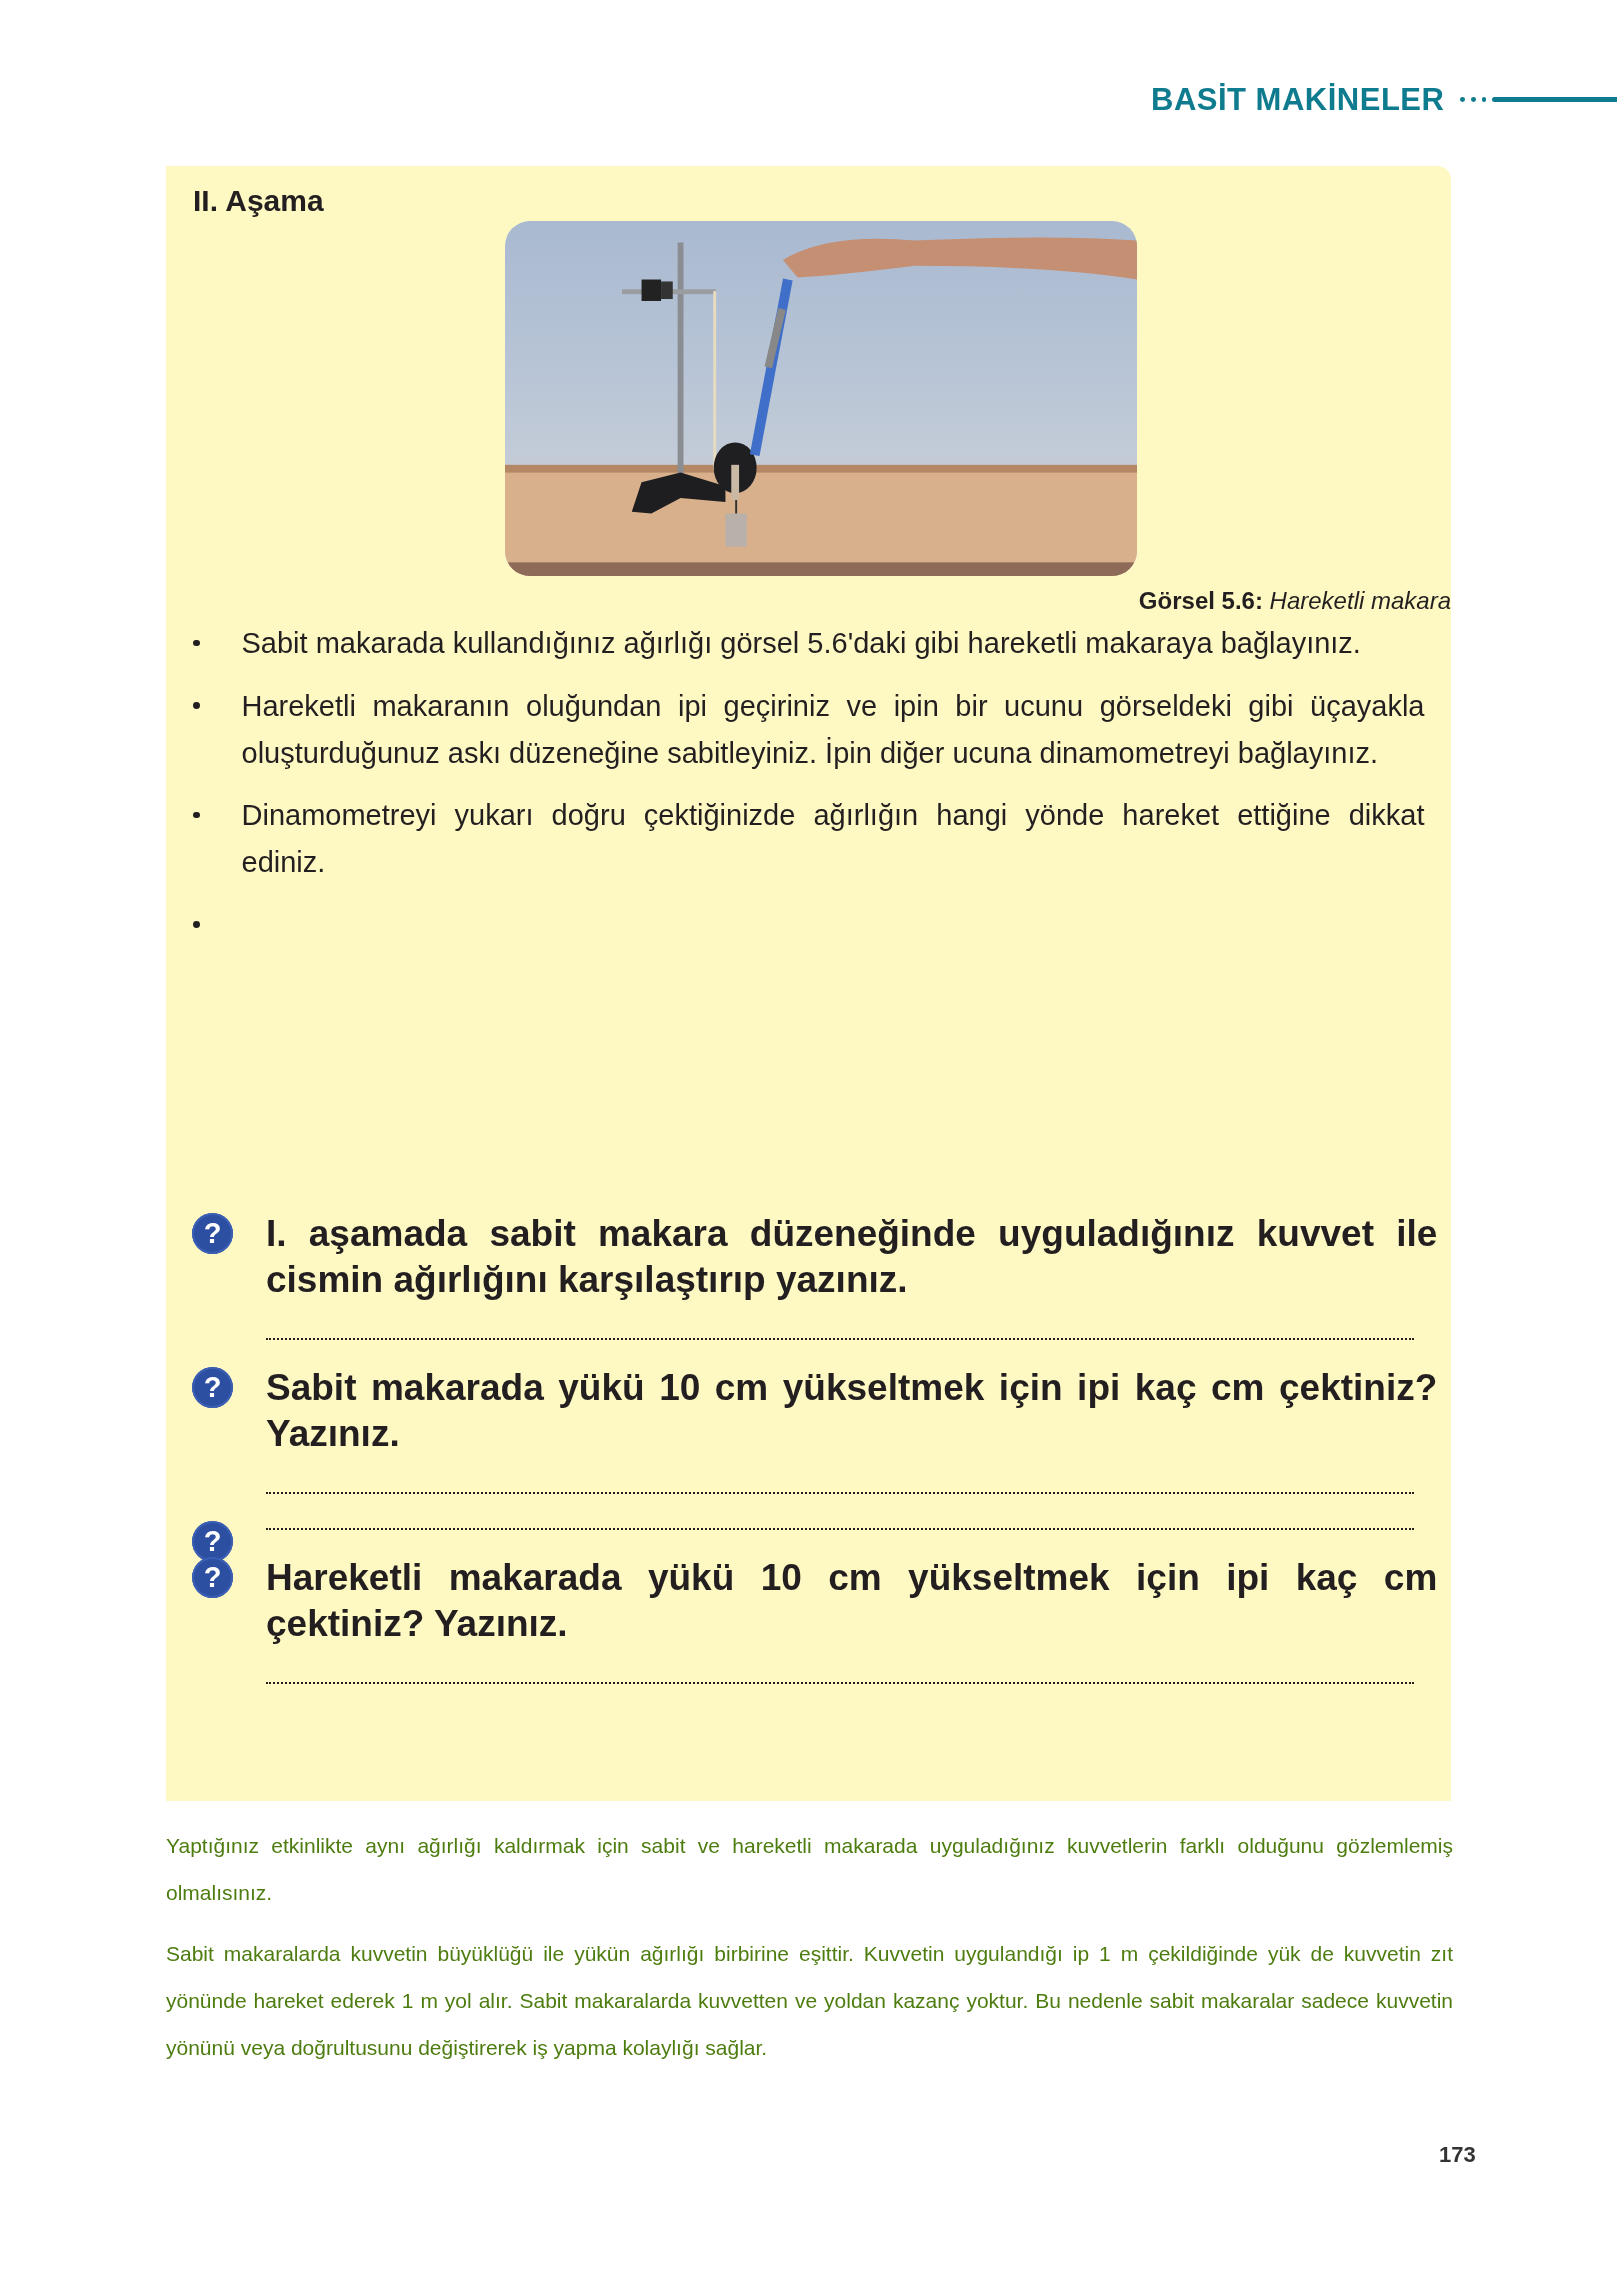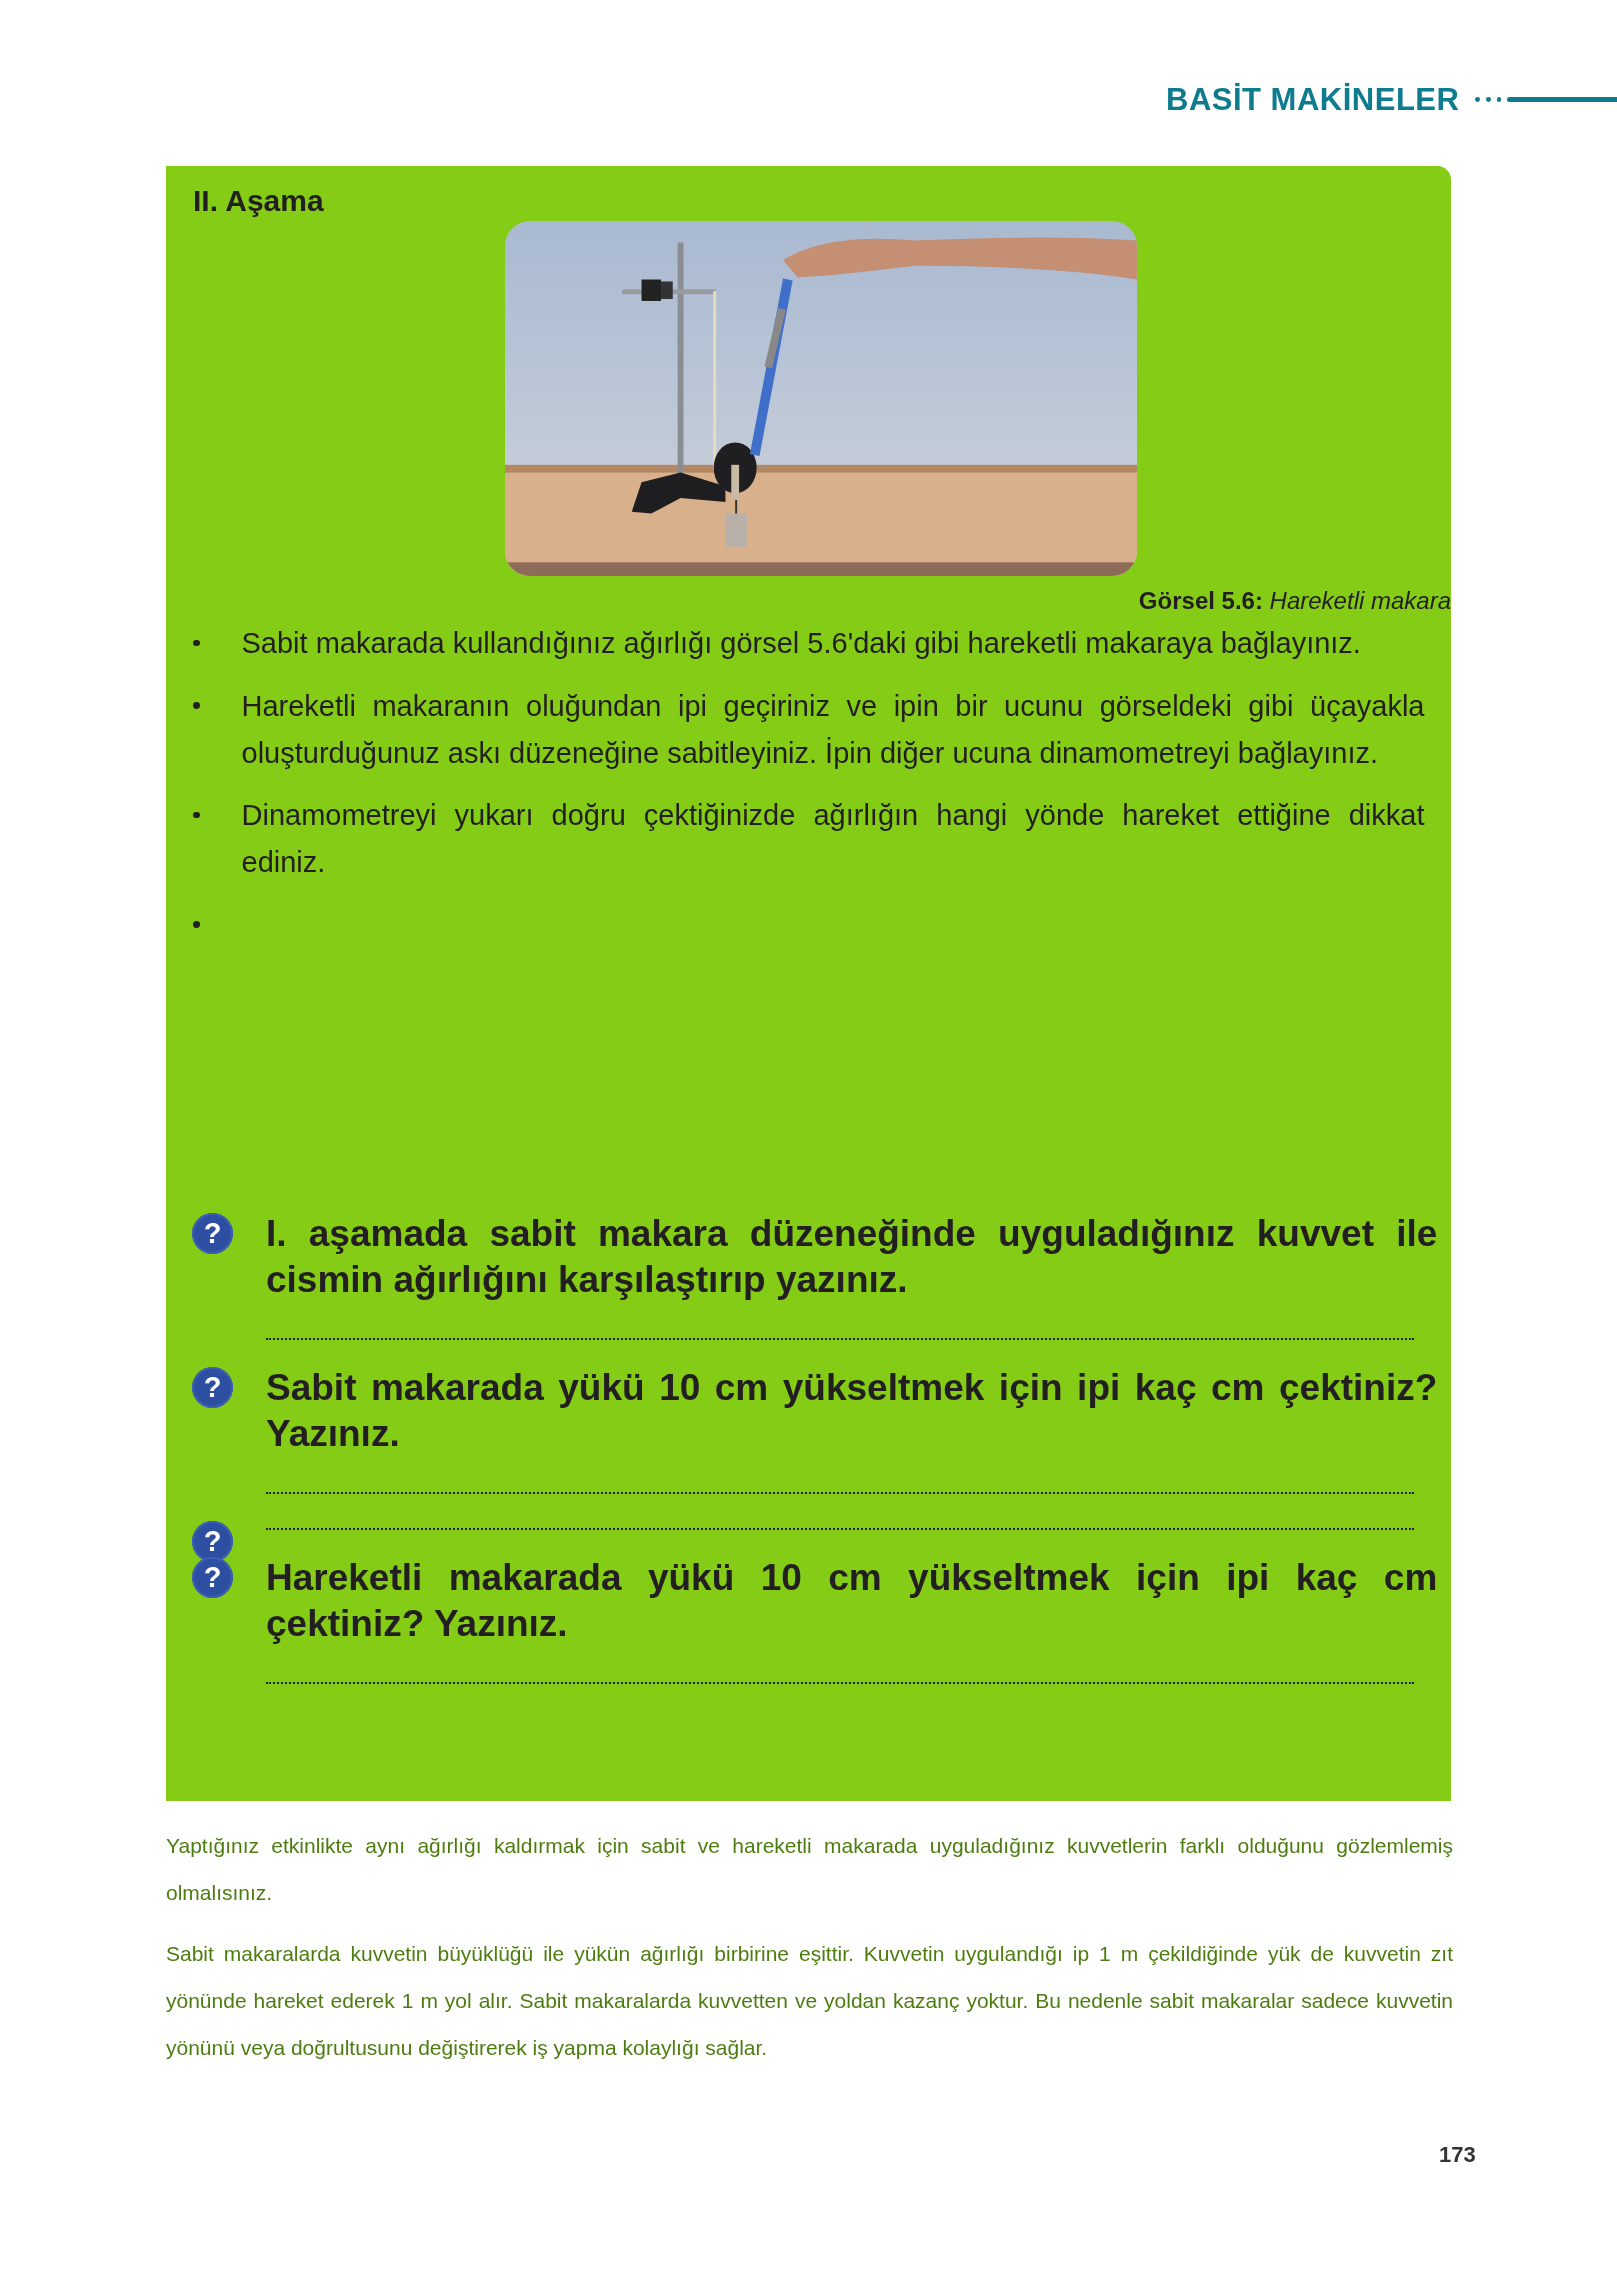--- a/index.html
+++ b/index.html
@@ -5,29 +5,29 @@
     html, body { margin:0; padding:0; }
     body {
       width:1618px; height:2282px; background:#ffffff; position:relative; overflow:hidden;
       font-family:"Liberation Sans", sans-serif; color:#231f20;
     }
     .header {
       position:absolute; top:76px; left:1151px; right:0; height:47px;
       display:flex; align-items:center;
     }
     .header-title {
-      color:#0f7b8f; font-weight:bold; font-size:31px; letter-spacing:0.5px; white-space:nowrap;margin-left:15px;
+      color:#0f7b8f; font-weight:bold; font-size:31px; letter-spacing:0.5px; white-space:nowrap;
     }
     .header-dots { display:flex; gap:5.9px; margin-left:15.6px; align-items:center; }
     .header-dots span { width:4.9px; height:4.9px; border-radius:50%; background:#0f7b8f; display:block; }
     .header-line { flex:1; height:4.9px; background:#0f7b8f; margin-left:5.9px; border-radius:2.9px 0 0 2.9px; }
 
     .activity-box {
       position:absolute; left:166px; top:166px; width:1285px; height:1635px;
-      background:#84cc16; border-top-right-radius:13.7px;text-decoration:underline;
+      background:#fef9c3; border-top-right-radius:13.7px;text-decoration:underline;
     }
     .stage-title {
       position:absolute; left:27px; top:17.6px; font-size:30px; font-weight:bold; color:#231f20;
     }
     .figure {
       position:absolute; left:339px; top:55px; width:632px; height:355px;
       border-radius:25px; overflow:hidden;
       background:linear-gradient(#a9b9d0 0%, #b7c4d6 40%, #c4ccd7 70%, #c6cbd1 100%);
     }
     .caption {

